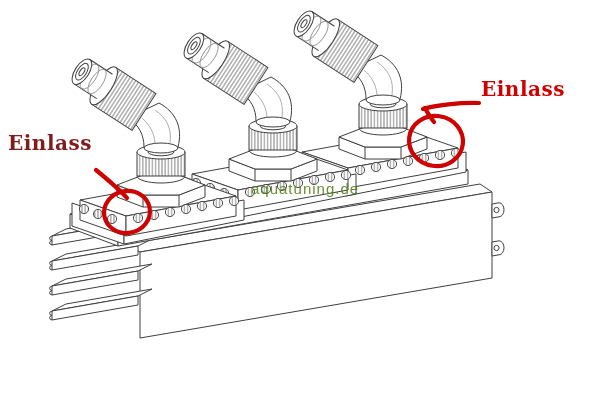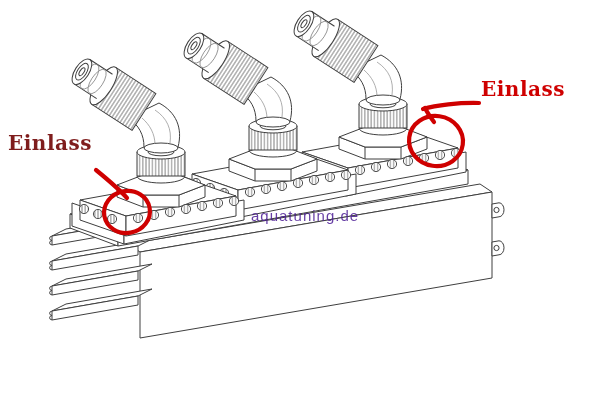--- a/index.html
+++ b/index.html
@@ -3,22 +3,22 @@
 <meta charset="utf-8">
 <style>
   html,body{margin:0;padding:0;background:#fff;}
   .stage{position:relative;width:600px;height:400px;background:#fff;overflow:hidden;
          font-family:"Liberation Sans",sans-serif;}
   .stage svg{position:absolute;left:0;top:0;}
   .label{position:absolute;font:bold 20px "DejaVu Serif",serif;color:#cf0000;
          letter-spacing:.5px;white-space:nowrap;}
   .label.inlet{left:8px;top:131px;}
   .label.outlet{left:481px;top:77px;}
-  .watermark{position:absolute;left:251px;top:207px;font:15px "Liberation Sans",sans-serif;
-             color:#4c1d95;letter-spacing:1px;opacity:.85;white-space:nowrap;}
+  .watermark{position:absolute;left:251px;top:180px;font:15px "Liberation Sans",sans-serif;
+             color:#4d7c0f;letter-spacing:1px;opacity:.85;white-space:nowrap;}
   .annotation-ink{color:#cf0000;}
 </style>
 </head>
 <body>
 
 <div class="stage">
 
   <svg width="600" height="400" viewBox="0 0 600 400">
     <defs>
       <pattern id="knurl" width="3.2" height="8" patternUnits="userSpaceOnUse">

